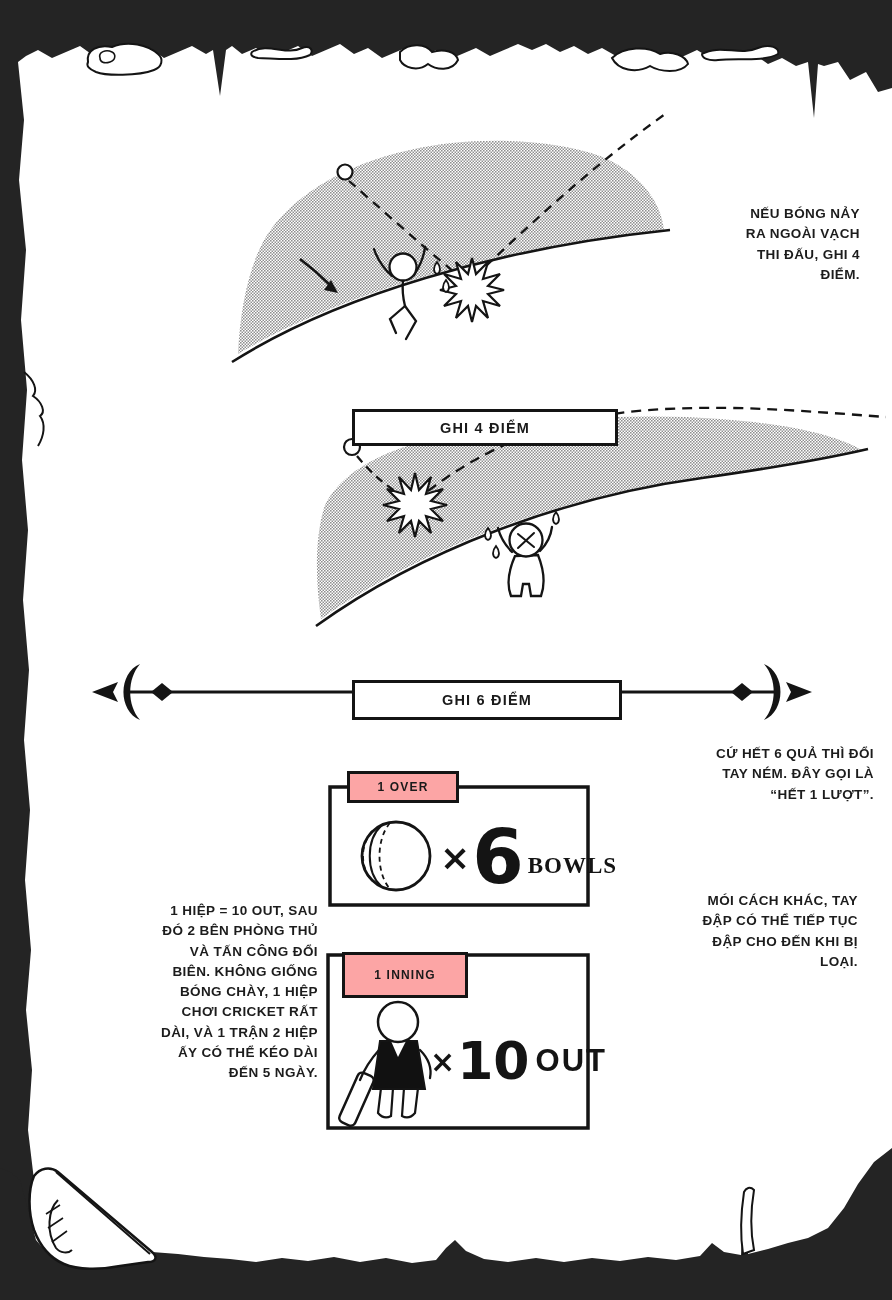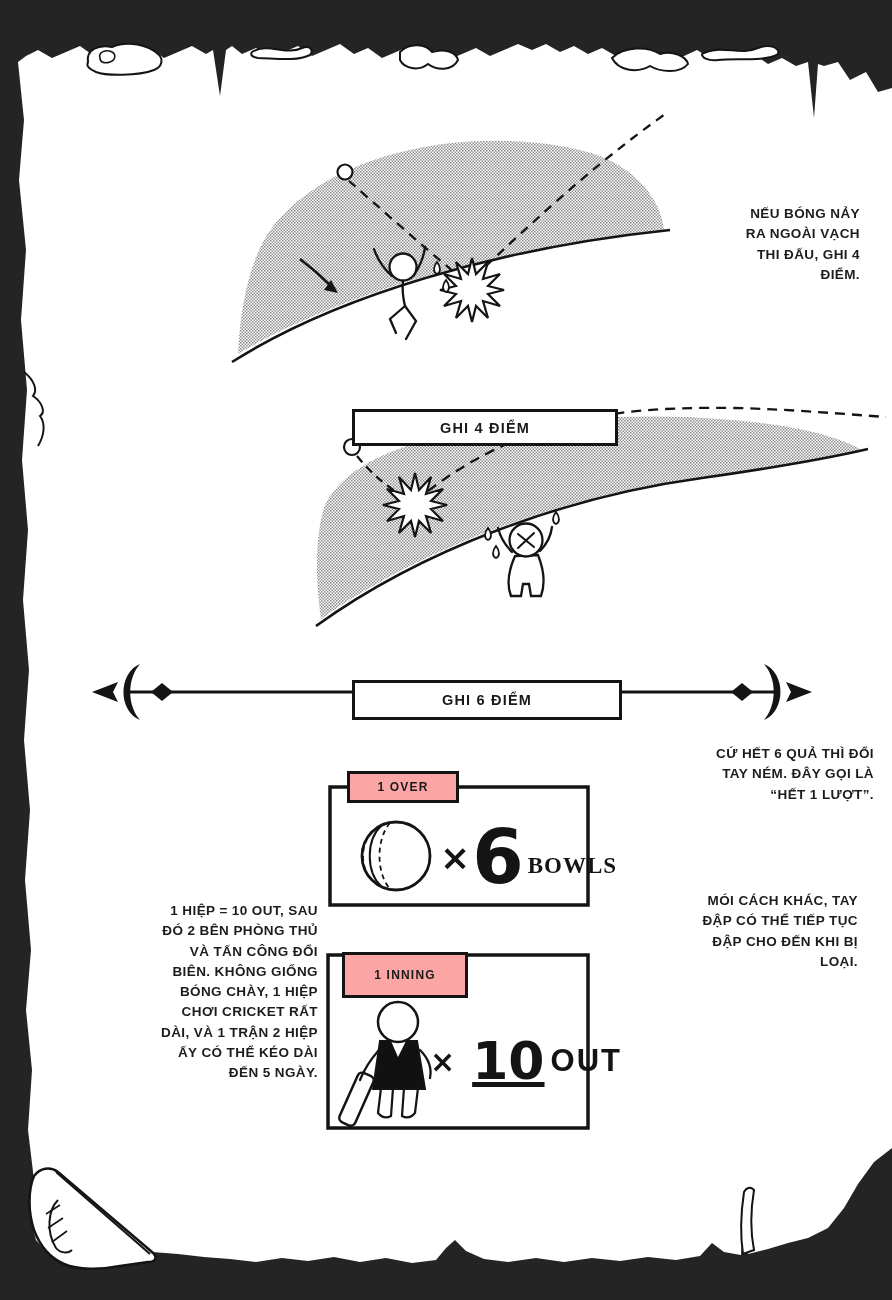--- a/index.html
+++ b/index.html
@@ -209,17 +209,17 @@
 ĐẬP CÓ THỂ TIẾP TỤC
 ĐẬP CHO ĐẾN KHI BỊ
 LOẠI.</div>
 
   <div class="labelbox tag-label" style="left:342px;top:932px;width:126px;height:46px;margin-top:20px;">
     <span>1 INNING</span>
   </div>
 
   <div class="equation" style="left:430px;top:1030px;width:160px;height:62px;">
     <span class="eq-times" style="font-size:30px;">×</span>
-    <span class="eq-count" style="font-size:52px;margin:0 6px 0 17px;text-decoration:underline;">10</span>
+    <span class="eq-count" style="font-size:52px;margin:0 6px 0 2px;">10</span>
     <span class="eq-unit" style="font-size:31px;letter-spacing:2px;">OUT</span>
   </div>
 
 </div>
 
 </body></html>

